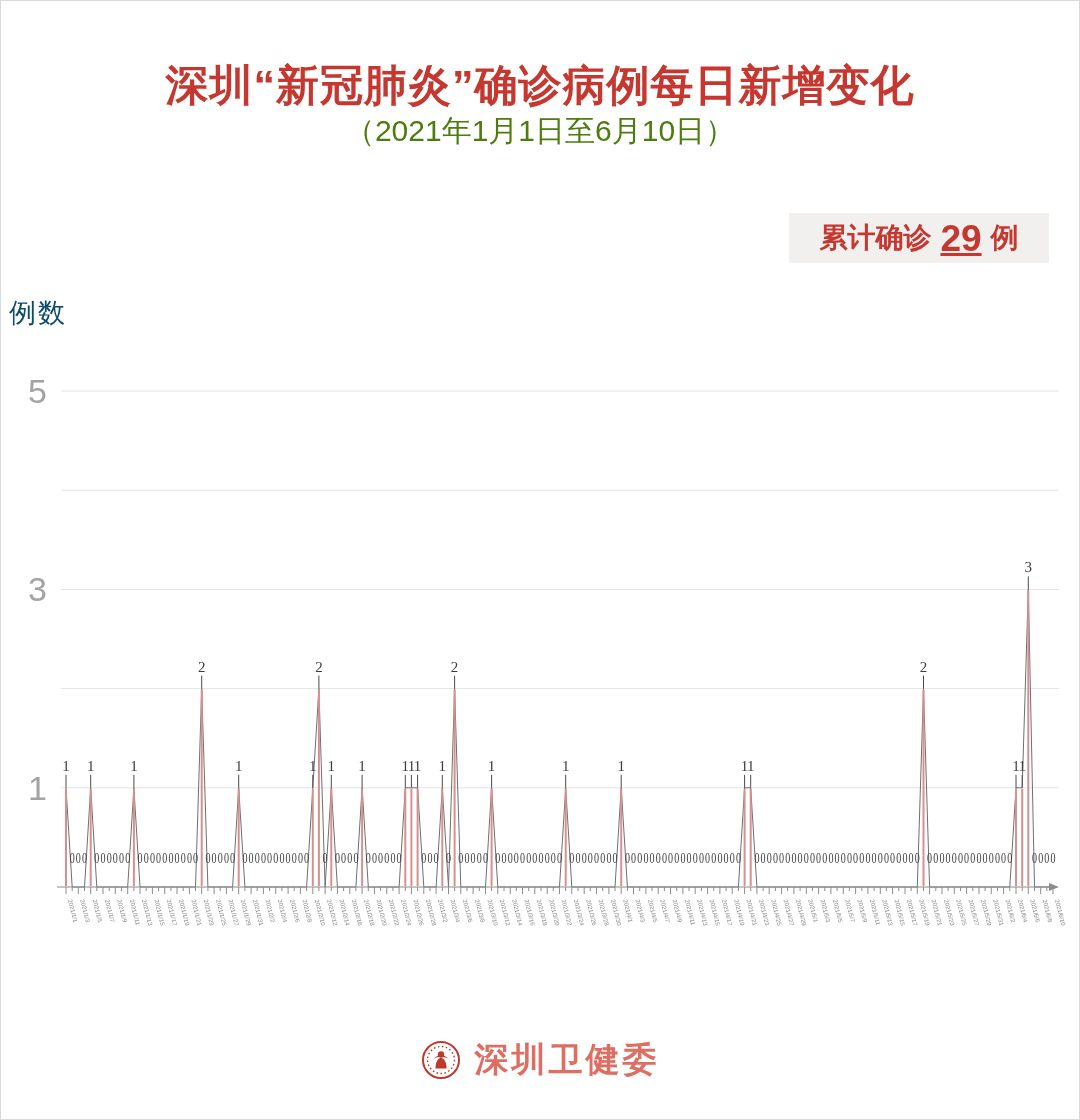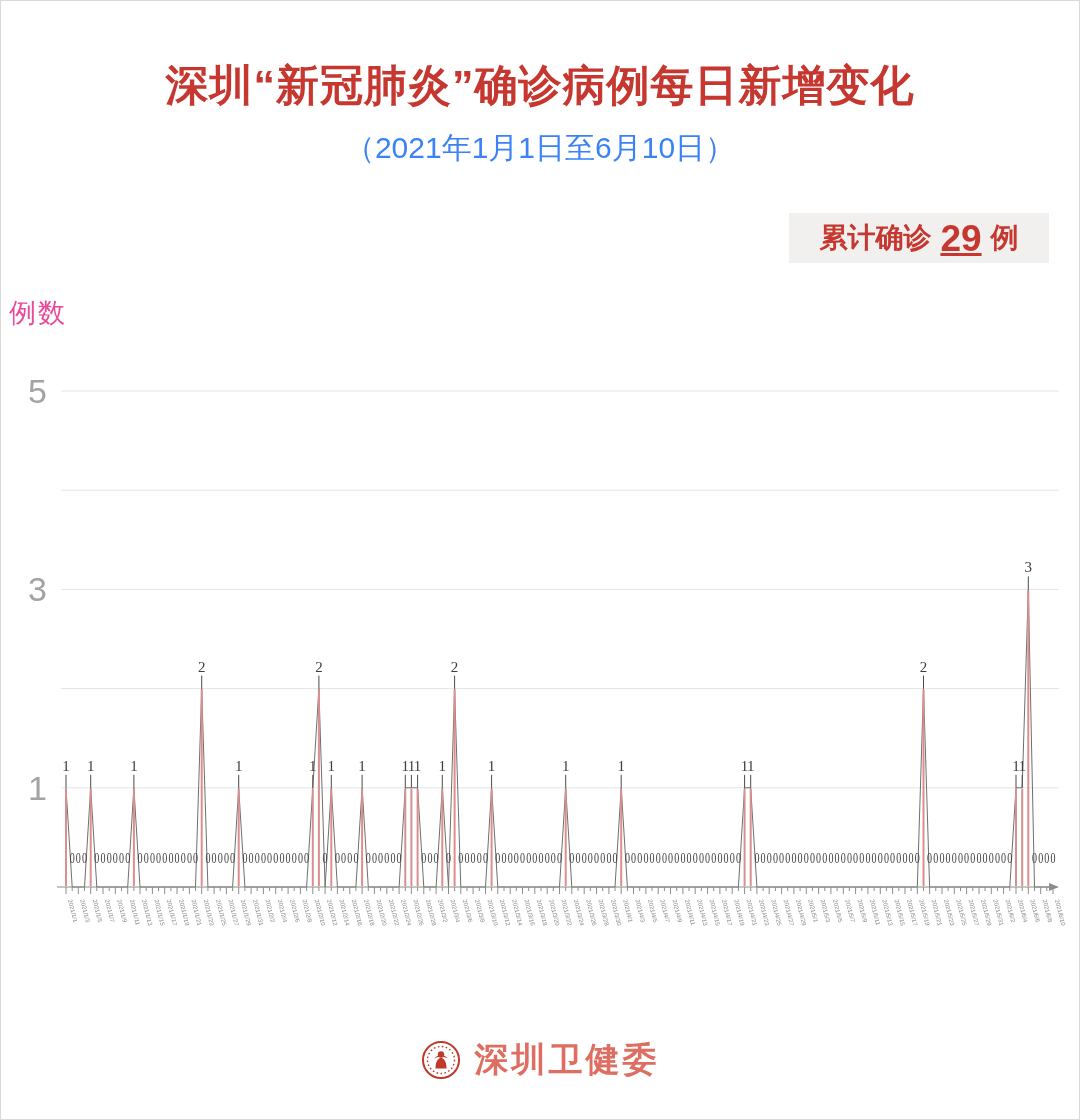--- a/index.html
+++ b/index.html
@@ -1,29 +1,29 @@
 <!DOCTYPE html>
 <html><head>
 <meta charset="utf-8">
 <style>
   html,body{margin:0;padding:0;background:#fff;}
   .page{position:relative;width:1080px;height:1120px;background:#ffffff;
         box-sizing:border-box;border:1px solid #d9d9d9;overflow:hidden;
         font-family:"Liberation Sans",sans-serif;}
   .title{position:absolute;top:56px;left:0;width:100%;text-align:center;
          font-size:43px;font-weight:700;letter-spacing:1px;color:#c5372f;}
-  .subtitle{position:absolute;top:127px;left:0;width:100%;text-align:center;
-         font-size:30px;font-weight:500;color:#3b82f6;}
+  .subtitle{position:absolute;top:110px;left:0;width:100%;text-align:center;
+         font-size:30px;font-weight:500;color:#4d7c0f;}
   .badge{position:absolute;left:788px;top:212px;width:260px;height:50px;
          background:#f2f0ee;display:flex;align-items:center;justify-content:center;
          gap:9px;color:#c5372f;text-align:right;}
   .badge .pre{font-size:28px;font-weight:700;}
   .badge .num{font-size:37px;font-weight:700;line-height:1;text-decoration:underline;}
   .badge .suf{font-size:28px;font-weight:700;}
-  .ylabel{position:absolute;left:8px;top:294px;font-size:27px;color:#ec4899;letter-spacing:2px;}
+  .ylabel{position:absolute;left:8px;top:294px;font-size:27px;color:#0c4a6e;letter-spacing:2px;}
   #chart-svg{position:absolute;left:0;top:0;}
   .footer{position:absolute;left:0;top:1036px;width:100%;display:flex;
           align-items:center;justify-content:center;gap:14px;}
   .footer .org{font-size:34px;font-weight:600;letter-spacing:3px;color:#dd6e61;}
 </style>
 </head>
 <body>
 
 <div class="page">
 

